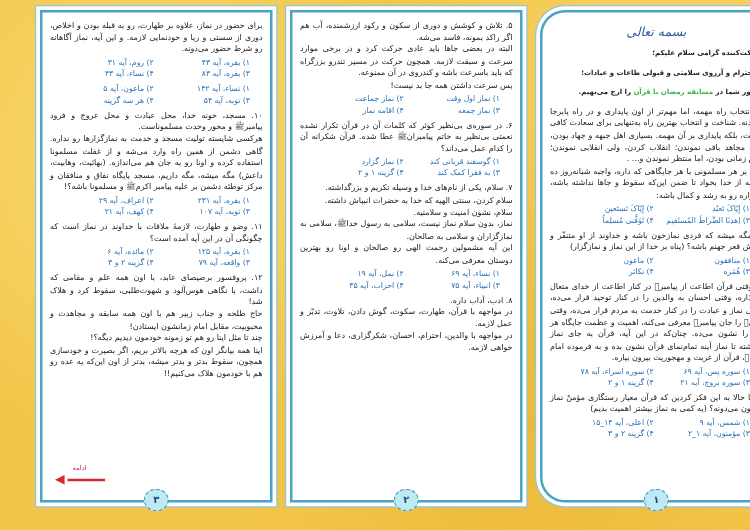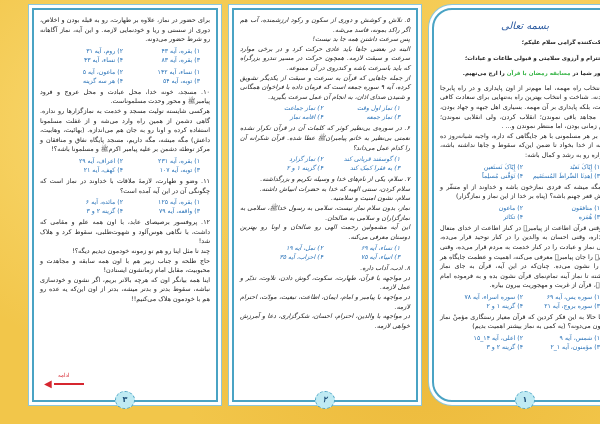--- a/index.html
+++ b/index.html
@@ -18,21 +18,21 @@
     background:#fff;
     border:2px solid #4aa3c4;
     box-shadow: 0 0 0 3px #fff, 0 0 0 4px #8cc7dc;
     box-sizing:border-box;
     direction: rtl;
     padding:6px 6px 0 6px;
     color:#222;
     margin-left:24px;
   }
   .panel.p1 { left:408px;border-radius:20px; }
-  .panel.p2 { left:208px;font-style:italic; }
+  .panel.p2 { left:208px; }
   .panel.p3 { left:8px; }
   .txt { font-size:6.4px; line-height:9.6px; text-align:justify; margin:0; }
   .q { margin-top:2px; }
   .opts { display:grid; grid-template-columns:1fr 1fr; column-gap:4px; padding:0 10px; margin:1px 0 3px 0; }
   .opt { font-size:6.2px; line-height:9px; color:#2a73b8; }
   .basm { text-align:center; font-family:"DejaVu Serif", serif; font-size:10px; color:#2b5aa0; font-style:italic; margin:4px 0 6px 0; }
   .greet { font-size:5.6px; line-height:10px; font-weight:bold; }
   .green { color:#3bb54a; font-weight:bold; }
   .pagenum {
     position:absolute; bottom:-9px; left:50%; transform:translateX(-50%);
@@ -87,23 +87,22 @@
     <span class="opt">۱) شمس، آیه ۹</span>
     <span class="opt">۲) اعلی، آیه ۱۴_۱۵</span>
     <span class="opt">۳) مؤمنون، آیه ۱_۲</span>
     <span class="opt">۴) گزینه ۲ و ۳</span>
   </div>
   <div class="pagenum">۱</div>
 </div>
 
 <div class="panel p2">
   <p class="txt">۵. تلاش و کوشش و دوری از سکون و رکود ارزشمنده، آب هم اگر راکد بمونه، فاسد می‌شه.</p>
+  <p class="txt">البته در بعضی جاها باید عادی حرکت کرد و در برخی موارد سرعت و سبقت لازمه. همچون حرکت در مسیر تندرو بزرگراه که باید باسرعت باشه و کندروی در آن ممنوعه.</p>
   <p class="txt">پس سرعت داشتن همه جا بد نیست!</p>
-  <p class="txt">البته در بعضی جاها باید عادی حرکت کرد و در برخی موارد سرعت و سبقت لازمه. همچون حرکت در مسیر تندرو بزرگراه که باید باسرعت باشه و کندروی در آن ممنوعه.</p>
-  <p class="txt">از جمله جاهایی که قرآن به سرعت و سبقت از یکدیگر تشویق کرده، آیه ۹ سوره جمعه است که فرمان داده با فراخوان همگانی و شنیدن صدای اذان، به انجام آن عمل سرعت بگیرید.</p>
   <div class="opts">
     <span class="opt">۱) نماز اول وقت</span>
     <span class="opt">۲) نماز جماعت</span>
     <span class="opt">۳) نماز جمعه</span>
     <span class="opt">۴) اقامه نماز</span>
   </div>
   <p class="txt">۶. در سوره‌ی بی‌نظیر کوثر که کلمات آن در قرآن تکرار نشده نعمتی بی‌نظیر به خاتم پیامبرانﷺ عطا شده. قرآن شکرانه آن را کدام عمل می‌داند؟</p>
   <div class="opts">
     <span class="opt">۱) گوسفند قربانی کند</span>
     <span class="opt">۲) نماز گزارد</span>
@@ -116,21 +115,20 @@
   <p class="txt">نماز، بدون سلام نماز نیست، سلامی به رسول خداﷺ، سلامی به نمازگزاران و سلامی به صالحان.</p>
   <p class="txt">این آیه مشمولین رحمت الهی رو صالحان و اونا رو بهترین دوستان معرفی می‌کنه.</p>
   <div class="opts">
     <span class="opt">۱) نساء، آیه ۶۹</span>
     <span class="opt">۲) نمل، آیه ۱۹</span>
     <span class="opt">۳) انبیاء، آیه ۷۵</span>
     <span class="opt">۴) احزاب، آیه ۳۵</span>
   </div>
   <p class="txt">۸. ادب، آداب داره.</p>
   <p class="txt">در مواجهه با قرآن، طهارت، سکوت، گوش دادن، تلاوت، تدبّر و عمل لازمه.</p>
-  <p class="txt">در مواجهه با پیامبر و امام، ایمان، اطاعت، تبعیت، مودّت، احترام لازمه.</p>
   <p class="txt">در مواجهه با والدین، احترام، احسان، شکرگزاری، دعا و آمرزش خواهی لازمه.</p>
   <div class="pagenum">۲</div>
 </div>
 
 <div class="panel p3">
   <p class="txt">برای حضور در نماز، علاوه بر طهارت، رو به قبله بودن و اخلاص، دوری از سستی و ریا و خودنمایی لازمه. و این آیه، نماز آگاهانه رو شرط حضور می‌دونه.</p>
   <div class="opts">
     <span class="opt">۱) بقره، آیه ۴۳</span>
     <span class="opt">۲) روم، آیه ۳۱</span>
     <span class="opt">۳) بقره، آیه ۸۳</span>
@@ -151,22 +149,22 @@
     <span class="opt">۴) کهف، آیه ۲۱</span>
   </div>
   <p class="txt">۱۱. وضو و طهارت، لازمهٔ ملاقات با خداوند در نماز است که چگونگی آن در این آیه آمده است؟</p>
   <div class="opts">
     <span class="opt">۱) بقره، آیه ۱۲۵</span>
     <span class="opt">۲) مائده، آیه ۶</span>
     <span class="opt">۳) واقعه، آیه ۷۹</span>
     <span class="opt">۴) گزینه ۲ و ۳</span>
   </div>
   <p class="txt">۱۲. پروفسور برصیصای عابد، با اون همه علم و مقامی که داشت، با نگاهی هوس‌آلود و شهوت‌طلبی، سقوط کرد و هلاک شد!</p>
+  <p class="txt">حاج طلحه و جناب زبیر هم با اون همه سابقه و مجاهدت و محبوبیت، مقابل امام زمانشون ایستادن!</p>
   <p class="txt">چند تا مثل اینا رو هم تو زمونه خودمون دیدیم دیگه؟!</p>
-  <p class="txt">حاج طلحه و جناب زبیر هم با اون همه سابقه و مجاهدت و محبوبیت، مقابل امام زمانشون ایستادن!</p>
-  <p class="txt">اینا همه بیانگر اون که هرچه بالاتر بریم، اگر نشون و خودسازی نباشه، سقوط بدتر و بدتر میشه، بدتر از اون این‌که یه عده رو هم با خودمون هلاک می‌کنیم!!</p>
+  <p class="txt">اینا همه بیانگر اون که هرچه بالاتر بریم، اگر بصیرت و خودسازی همچون، سقوط بدتر و بدتر میشه، بدتر از اون این‌که یه عده رو هم با خودمون هلاک می‌کنیم!!</p>
   <div class="next">
     <span class="arrow">◀</span>
     <span class="line"></span>
     <span class="lbl">ادامه</span>
   </div>
   <div class="pagenum">۳</div>
 </div>
 
 </body></html>

